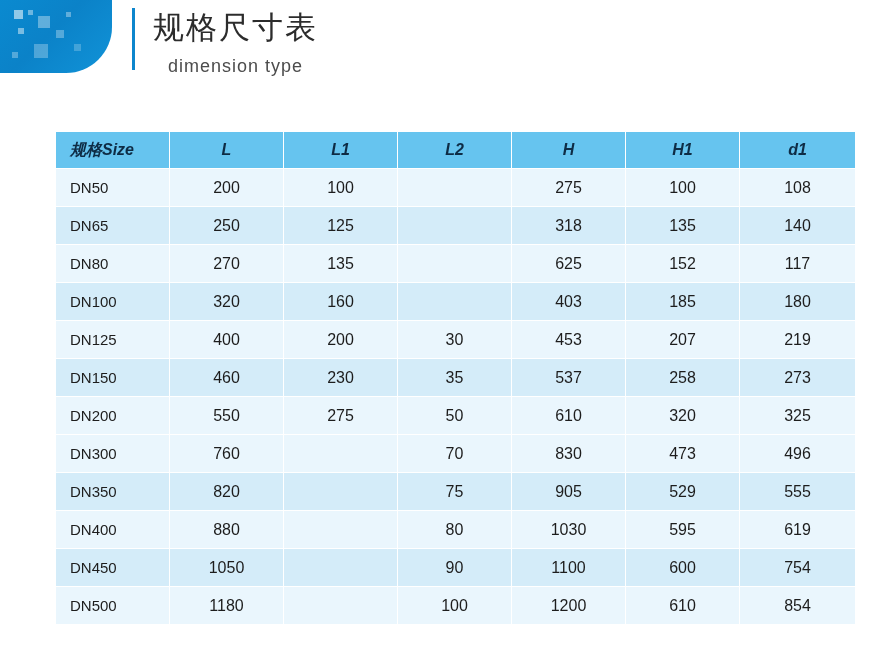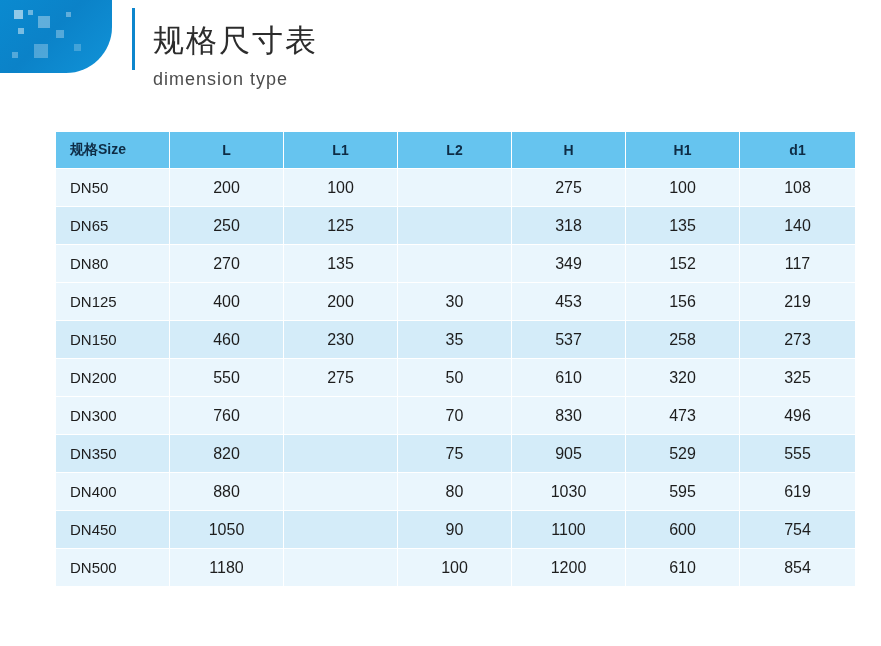--- a/index.html
+++ b/index.html
@@ -44,21 +44,22 @@
   .logo-block .sq.s9 { left: 12px;  top: 52px; width: 6px;  height: 6px; background: rgba(255,255,255,0.3); }
 
   .title-sep {
     width: 3px;
     height: 62px;
     background: #0d86cd;
     margin: 8px 0 0 20px;
   }
   .title-text {
     margin-left: 18px;
-    padding-top: 22px;
+    padding-top: 9px;
+    text-align: center;
   }
   .title-cn {
     font-size: 31px;
     color: #2c2c2c;
     letter-spacing: 2px;
     line-height: 1.25;
     font-weight: 500;
   }
   .title-en {
     font-size: 18px;
@@ -73,25 +74,26 @@
     width: 800px;
   }
   table.dim {
     border-collapse: collapse;
     width: 800px;
     table-layout: fixed;
   }
   table.dim th {
     background: #66c4ef;
     color: #0e2c45;
-    font-size: 14px;
+    font-size: 16px;
     font-weight: bold;
     height: 34px;
     border: 1px solid #ffffff;
     text-align: center;
+    font-style: italic;
   }
   table.dim th.first {
     text-align: left;
     padding-left: 14px;
   }
   table.dim td {
     height: 35px;
     border: 1px solid #ffffff;
     text-align: center;
     font-size: 16px;
@@ -166,31 +168,40 @@
           <td></td>
           <td>318</td>
           <td>135</td>
           <td>140</td>
         </tr>
         <tr class="odd">
           <td class="first">DN80</td>
           <td>270</td>
           <td>135</td>
           <td></td>
-          <td>349</td>
+          <td>625</td>
           <td>152</td>
           <td>117</td>
+        </tr>
+        <tr class="even">
+          <td class="first">DN100</td>
+          <td>320</td>
+          <td>160</td>
+          <td></td>
+          <td>403</td>
+          <td>185</td>
+          <td>180</td>
         </tr>
         <tr class="odd">
           <td class="first">DN125</td>
           <td>400</td>
           <td>200</td>
           <td>30</td>
           <td>453</td>
-          <td>156</td>
+          <td>207</td>
           <td>219</td>
         </tr>
         <tr class="even">
           <td class="first">DN150</td>
           <td>460</td>
           <td>230</td>
           <td>35</td>
           <td>537</td>
           <td>258</td>
           <td>273</td>

